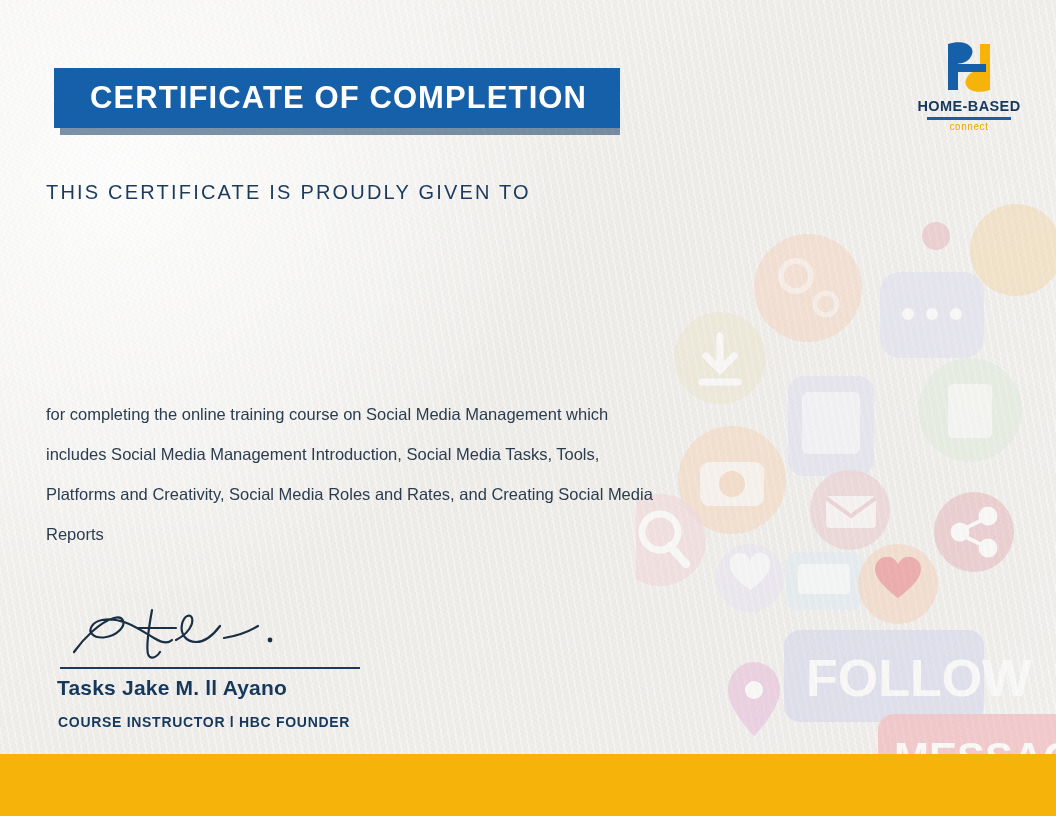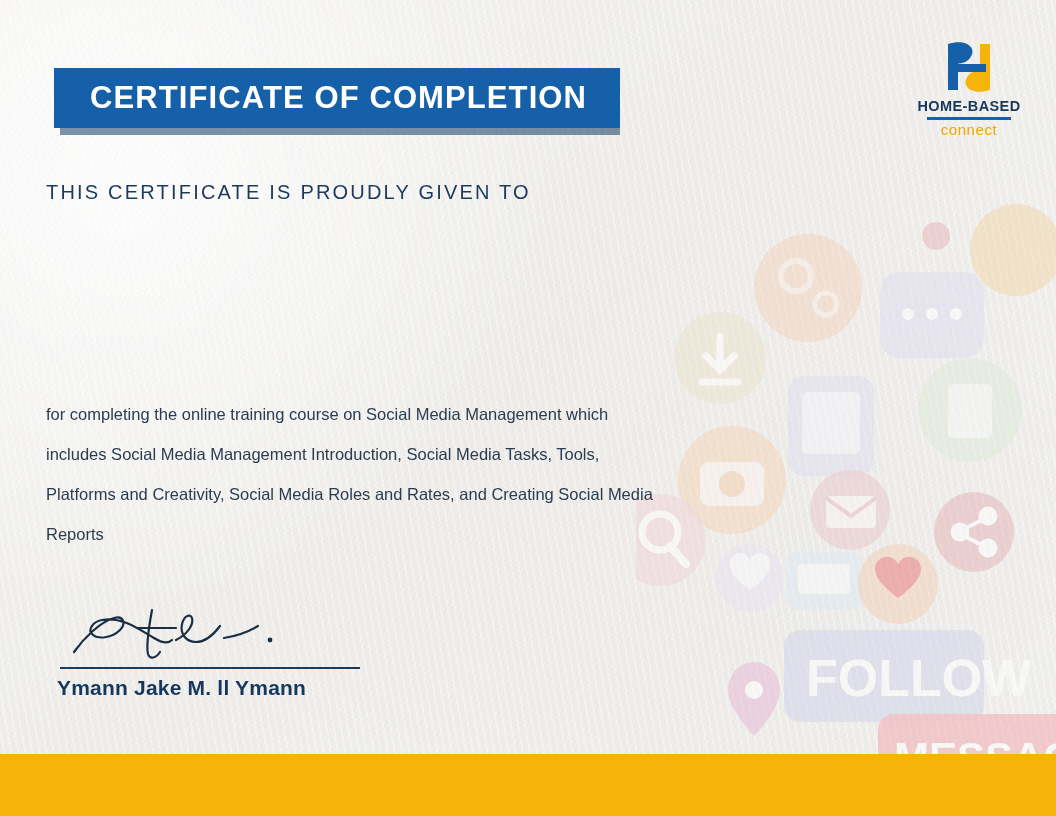--- a/index.html
+++ b/index.html
@@ -163,21 +163,21 @@
     justify-content: center;
   }
   .logo-name {
     font-size: 14.5px;
     font-weight: bold;
     letter-spacing: 0.4px;
     color: #16385c;
     margin-top: 2px;
   }
   .logo-sub {
-    font-size: 15px;
+    font-size: 10px;
     color: #f0a500;
     letter-spacing: 0.6px;
     margin-top: 1px;
   }
   .logo-underline {
     margin: 3px auto 0;
     width: 84px;
     height: 3px;
     background: #1560a8;
   }
@@ -299,16 +299,17 @@
     <svg width="310" height="72" viewBox="0 0 310 72" xmlns="http://www.w3.org/2000/svg">
       <path d="M18 56 c10 -14 26 -30 40 -34 c10 -3 12 6 6 12 c-8 8 -22 10 -28 4 c-4 -4 0 -12 10 -14 c20 -4 38 10 52 18 c8 5 14 6 18 2" fill="none" stroke="#1b2f44" stroke-width="2.2" stroke-linecap="round"></path>
       <path d="M96 14 c-4 22 -6 36 -4 44 c2 6 8 4 12 -2" fill="none" stroke="#1b2f44" stroke-width="2.2" stroke-linecap="round"></path>
       <path d="M82 32 h38" fill="none" stroke="#1b2f44" stroke-width="2.2" stroke-linecap="round"></path>
       <path d="M120 44 c12 -6 18 -16 16 -22 c-2 -5 -8 -2 -10 6 c-2 10 4 18 14 18 c10 0 18 -8 24 -16" fill="none" stroke="#1b2f44" stroke-width="2.2" stroke-linecap="round"></path>
       <path d="M168 42 c12 -2 24 -6 34 -12" fill="none" stroke="#1b2f44" stroke-width="2.2" stroke-linecap="round"></path>
       <circle cx="214" cy="44" r="2.4" fill="#1b2f44"></circle>
     </svg>
   </div>
   <div class="sign-line"></div>
-  <div class="signer-name">Ymann Jake M. ll Ymann</div>
+  <div class="signer-name">Tasks Jake M. ll Ayano</div>
+  <div class="signer-role">COURSE INSTRUCTOR l HBC FOUNDER</div>
 
   <div class="bottom-bar"></div>
 </div>
 
 </body></html>

